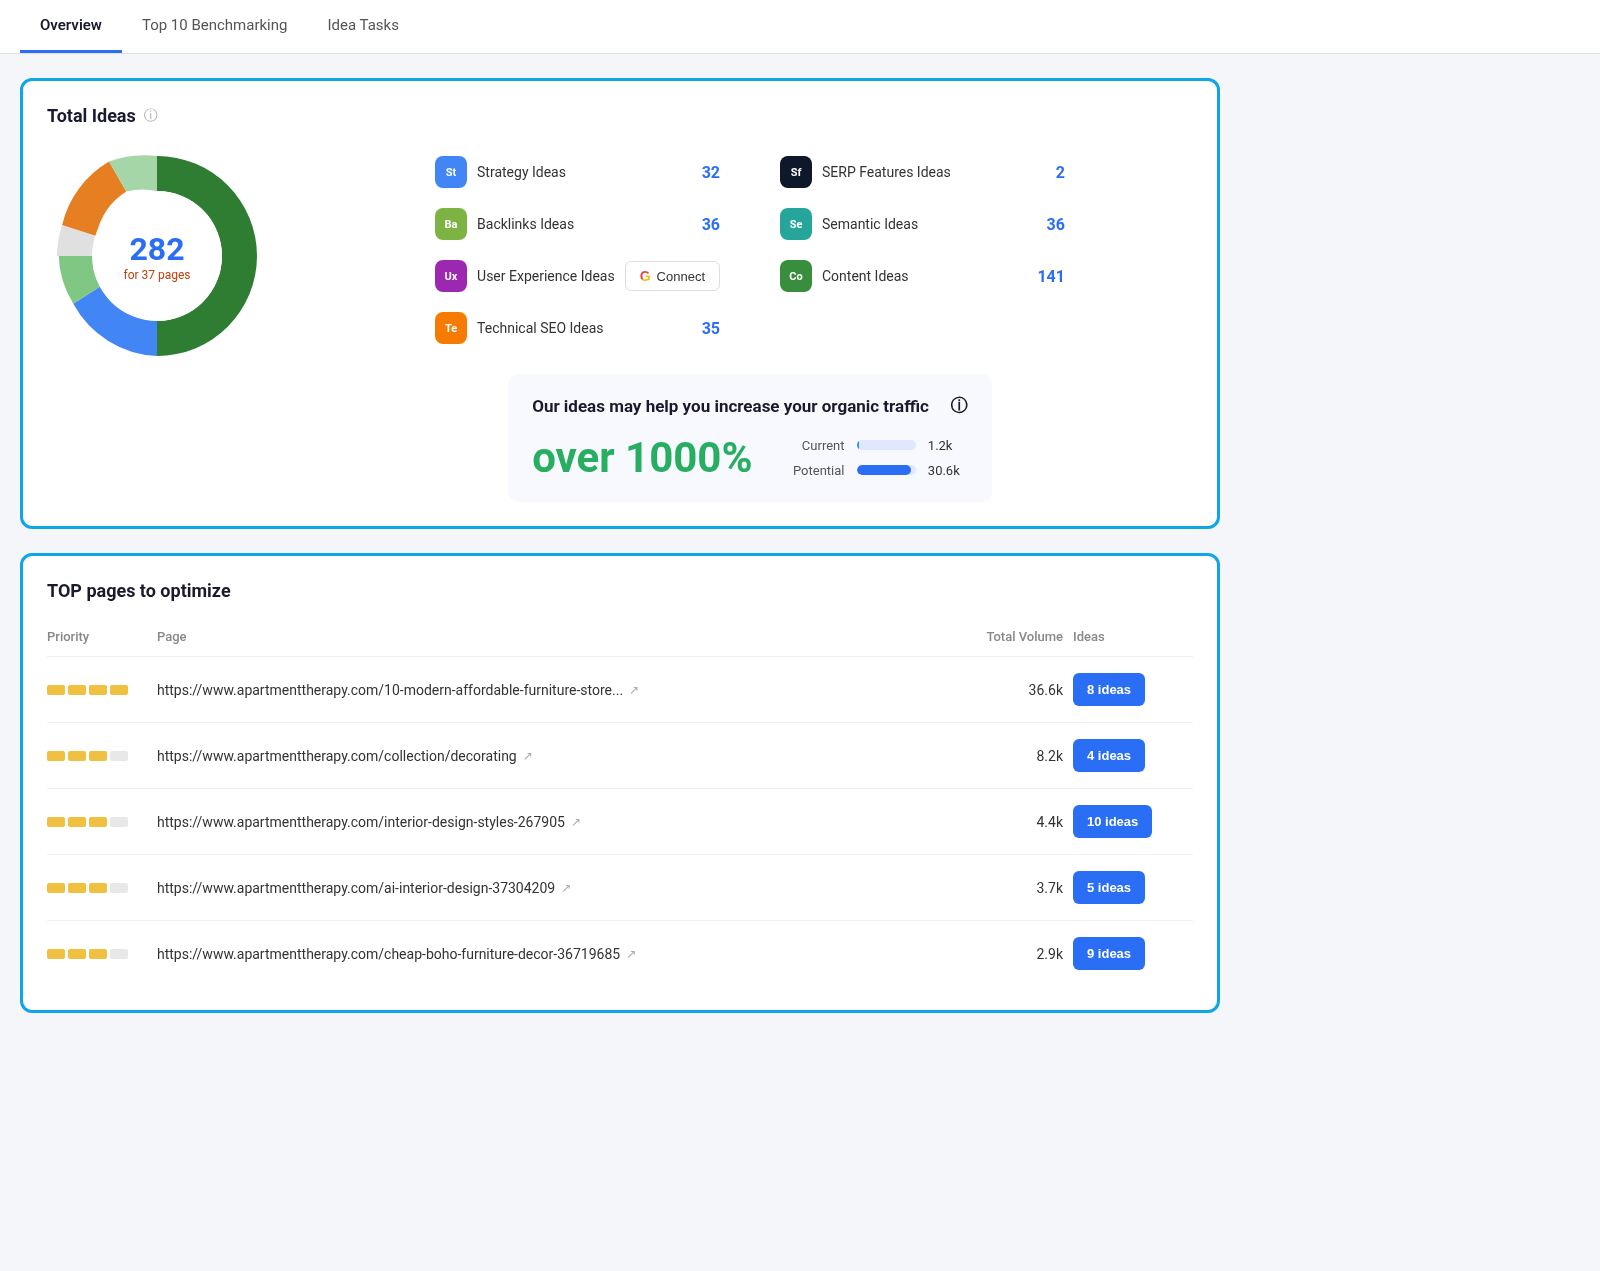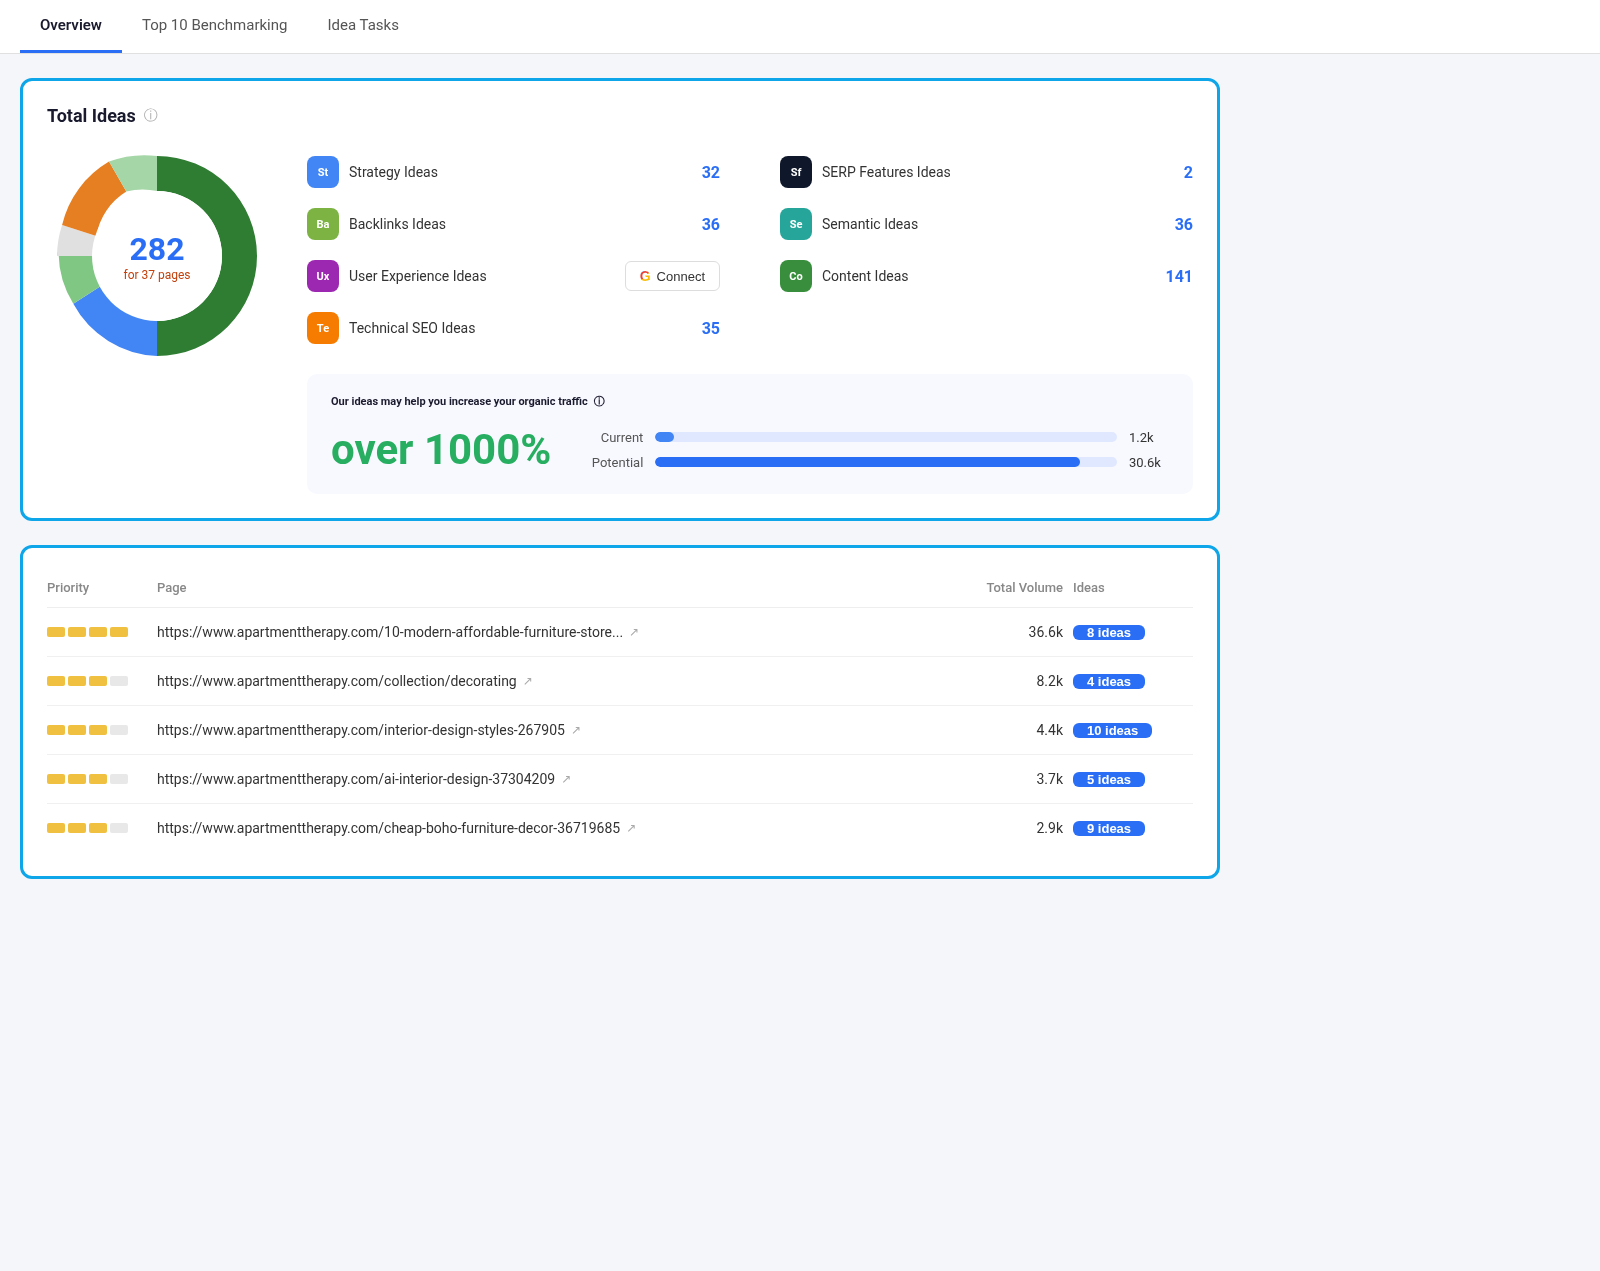--- a/index.html
+++ b/index.html
@@ -91,20 +91,21 @@
       font-size: 12px;
       color: #c2410c;
     }
 
     
     .ideas-grid {
       flex: 1;
       display: flex;
       flex-direction: column;
       gap: 0;
+      align-items: center;
     }
     .ideas-columns {
       display: grid;
       grid-template-columns: 1fr 1fr;
       gap: 0 60px;
     }
     .idea-row {
       display: flex;
       align-items: center;
       gap: 10px;
@@ -158,26 +159,26 @@
     }
 
     
     .traffic-box {
       background: #f8f9ff;
       border-radius: 10px;
       padding: 20px 24px;
       margin-top: 20px;
     }
     .traffic-title {
-      font-size: 11px;
+      font-size: 17px;
       font-weight: 700;
       margin-bottom: 16px;
       display: flex;
       align-items: center;
-      gap: 6px;
+      gap: 22px;
     }
     .traffic-body {
       display: flex;
       align-items: center;
       gap: 32px;
     }
     .traffic-percent {
       font-size: 42px;
       font-weight: 700;
       color: #27ae60;
@@ -265,21 +266,21 @@
       font-size: 14px;
       color: #333;
       padding-right: 10px;
     }
 
     .ideas-btn {
       background: #2a6ef5;
       color: #fff;
       border: none;
       border-radius: 6px;
-      padding: 0 14px;
+      padding: 9px 14px;
       font-size: 13px;
       font-weight: 600;
       cursor: pointer;
       white-space: nowrap;
     }
   </style>
 </head>
 <body>
 
 <div class="tabs">
@@ -400,20 +401,23 @@
                 <span class="bar-value">30.6k</span>
               </div>
             </div>
           </div>
         </div>
       </div>
     </div>
   </div>
 
   <div class="card">
+    <div class="card-title">
+      <span>TOP pages to optimize</span>
+    </div>
 
     <div class="table-header">
       <div>Priority</div>
       <div>Page</div>
       <div style="text-align:right;padding-right:10px;">Total Volume</div>
       <div>Ideas</div>
     </div>
 
     <div class="table-row">
       <div class="priority-bars">

